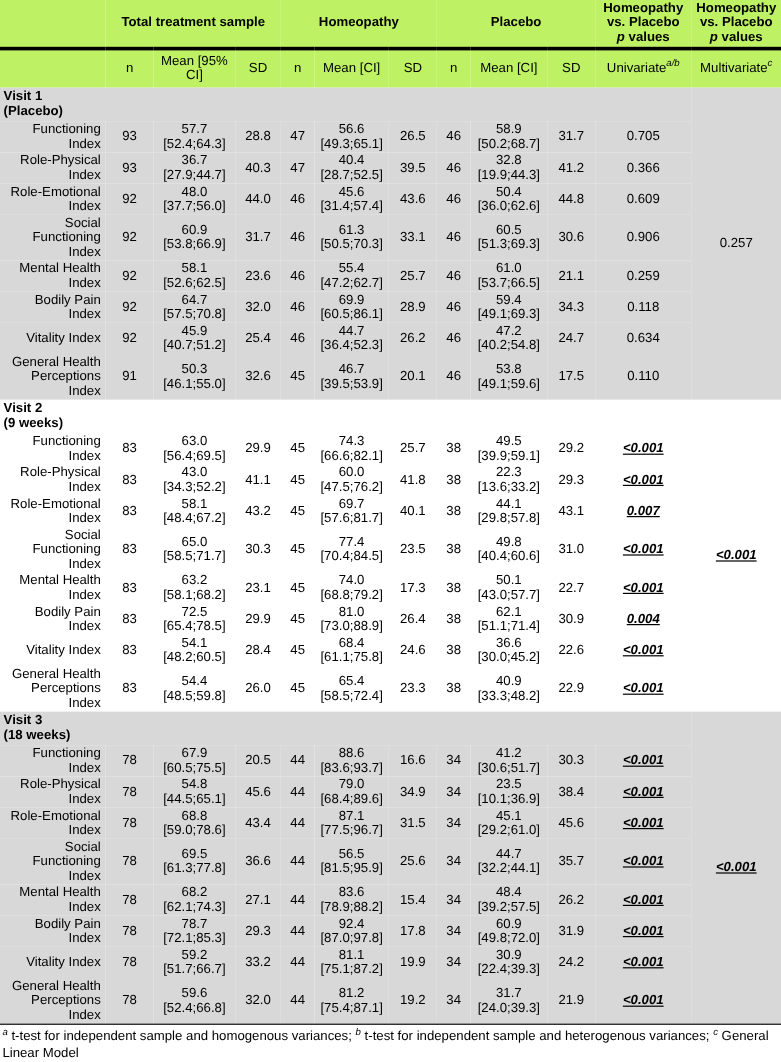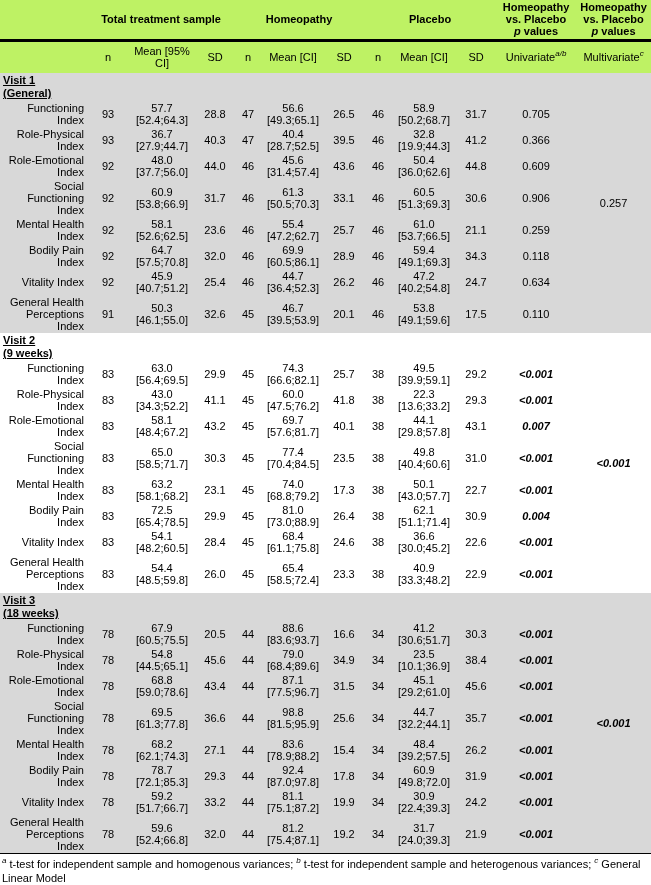--- a/index.html
+++ b/index.html
@@ -37,24 +37,23 @@
     text-align: right;
     padding-left: 3px;
     padding-right: 4px;
   }
   tr.shaded td { background: #d8d8d8; }
   td.visit-label {
     text-align: left;
     font-weight: bold;
     padding-left: 3px;
     line-height: 13px;
-    text-decoration: underline;
   }
   td.multi-cell { vertical-align: middle; text-align: center; margin-top: 40px; }
-  .sig { font-weight: bold; font-style: italic; }
+  .sig { font-weight: bold; font-style: italic; text-decoration: underline; }
   sup { font-size: 8px; vertical-align: super; line-height: 0; font-style: italic; }
   .mean-line, .ci-line { line-height: 12px; }
   .footnotes {
     border-top: 1px solid #000;
     padding: 3px 2px 4px 2px;
     line-height: 14px;
     background: #fff;
   }
   .footnotes p { margin: 0; }
 </style>
@@ -106,21 +105,21 @@
         <th>Mean [CI]</th>
         <th>SD</th>
         <th><span>Univariate</span><sup>a/b</sup></th>
         <th><span>Multivariate</span><sup>c</sup></th>
       </tr>
     </thead>
     <tbody>
         <tr class="shaded">
           <td class="visit-label" colspan="11">
             <div>Visit 1</div>
-            <div>(General)</div>
+            <div>(Placebo)</div>
           </td>
           <td class="multi-cell" rowspan="9">0.257</td>
         </tr>
         <tr class="shaded">
           <td class="row-label">Functioning Index</td>
           <td>93</td>
           <td>
             <div class="mean-line">57.7</div>
             <div class="ci-line">[52.4;64.3]</div>
           </td>
@@ -552,21 +551,21 @@
         <tr class="shaded">
           <td class="row-label">Social Functioning Index</td>
           <td>78</td>
           <td>
             <div class="mean-line">69.5</div>
             <div class="ci-line">[61.3;77.8]</div>
           </td>
           <td>36.6</td>
           <td>44</td>
           <td>
-            <div class="mean-line">98.8</div>
+            <div class="mean-line">56.5</div>
             <div class="ci-line">[81.5;95.9]</div>
           </td>
           <td>25.6</td>
           <td>34</td>
           <td>
             <div class="mean-line">44.7</div>
             <div class="ci-line">[32.2;44.1]</div>
           </td>
           <td>35.7</td>
           <td class="sig">&lt;0.001</td>

